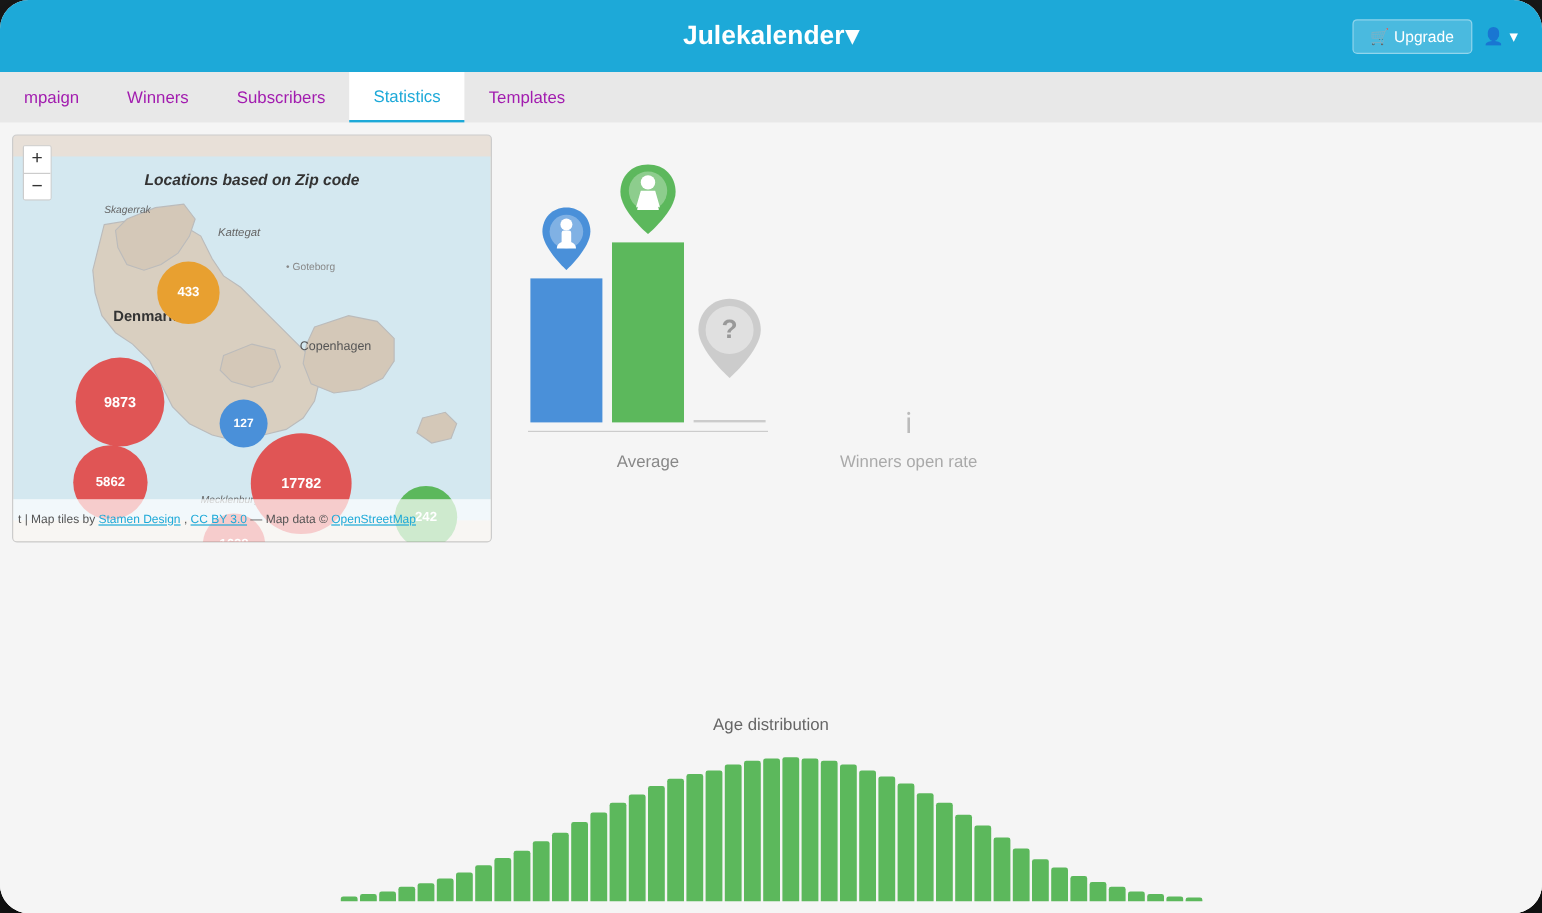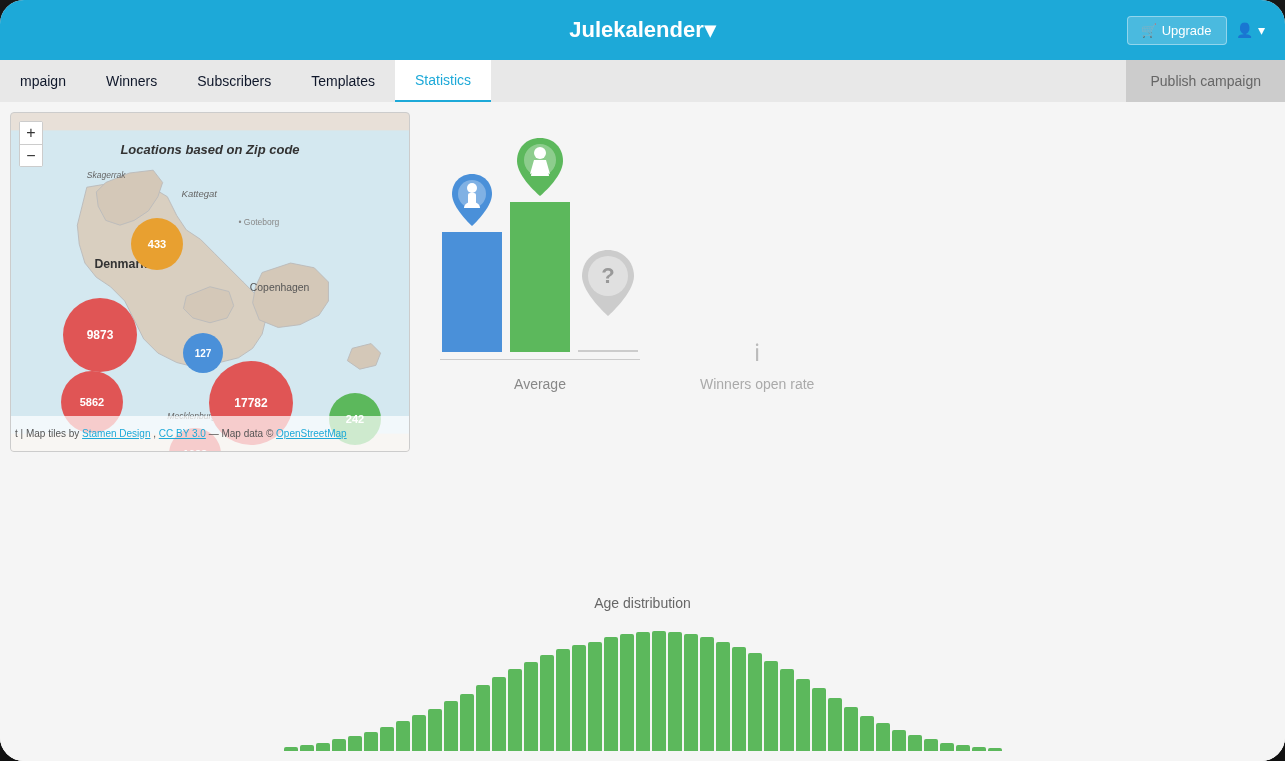--- a/index.html
+++ b/index.html
@@ -81,21 +81,21 @@
       display: flex;
       align-items: stretch;
       flex-shrink: 0;
       position: relative;
     }
     .nav-item {
       padding: 0 20px;
       display: flex;
       align-items: center;
       font-size: 14px;
-      color: #0f172a;
+      color: #a21caf;
       cursor: pointer;
       white-space: nowrap;
     }
     .nav-item.active {
       background: white;
       color: #1da9d8;
       border-bottom: 2px solid #1da9d8;
       font-weight: 500;
     }
     .publish-btn {
@@ -271,27 +271,26 @@
     <div class="nav-bar">
       <div class="nav-item">
         <span>mpaign</span>
       </div>
       <div class="nav-item">
         <span>Winners</span>
       </div>
       <div class="nav-item">
         <span>Subscribers</span>
       </div>
+      <div class="nav-item active">
+        <span>Statistics</span>
+      </div>
       <div class="nav-item">
         <span>Templates</span>
       </div>
-      <div class="nav-item active">
-        <span>Statistics</span>
-      </div>
-      <button class="publish-btn">Publish campaign</button>
     </div>
 
     <div class="main-content">
       <div class="content-row">
 
         <div class="map-section">
           <div class="map-container">
             
             <div class="map-title">Locations based on Zip code</div>
 
@@ -324,21 +323,21 @@
               <text x="165" y="305" font-size="9" fill="#666" font-family="Arial" font-style="italic">Mecklenburger</text>
             </svg>
 
             
             <div class="bubble" style="width:52px;height:52px;background:#e8a030;top:105px;left:120px;font-size:11px;">433</div>
             <div class="bubble" style="width:74px;height:74px;background:#e05555;top:185px;left:52px;font-size:12px;">9873</div>
             <div class="bubble" style="width:62px;height:62px;background:#e05555;top:258px;left:50px;font-size:11px;">5862</div>
             <div class="bubble" style="width:40px;height:40px;background:#4a90d9;top:220px;left:172px;font-size:10px;">127</div>
             <div class="bubble" style="width:84px;height:84px;background:#e05555;top:248px;left:198px;font-size:12px;">17782</div>
             <div class="bubble" style="width:52px;height:52px;background:#e05555;top:315px;left:158px;font-size:11px;">1628</div>
-            <div class="bubble" style="width:52px;height:52px;background:#5cb85c;top:280px;left:318px;font-size:11px;">242</div>
+            <div class="bubble" style="width:52px;height:52px;background:#5cb85c;top:292px;left:318px;font-size:11px;">242</div>
 
             
             <div class="map-attribution">
               <span>t | Map tiles by </span>
               <a href="#">Stamen Design</a>
               <span>, </span>
               <a href="#">CC BY 3.0</a>
               <span> — Map data © </span>
               <a href="#">OpenStreetMap</a>
             </div>

